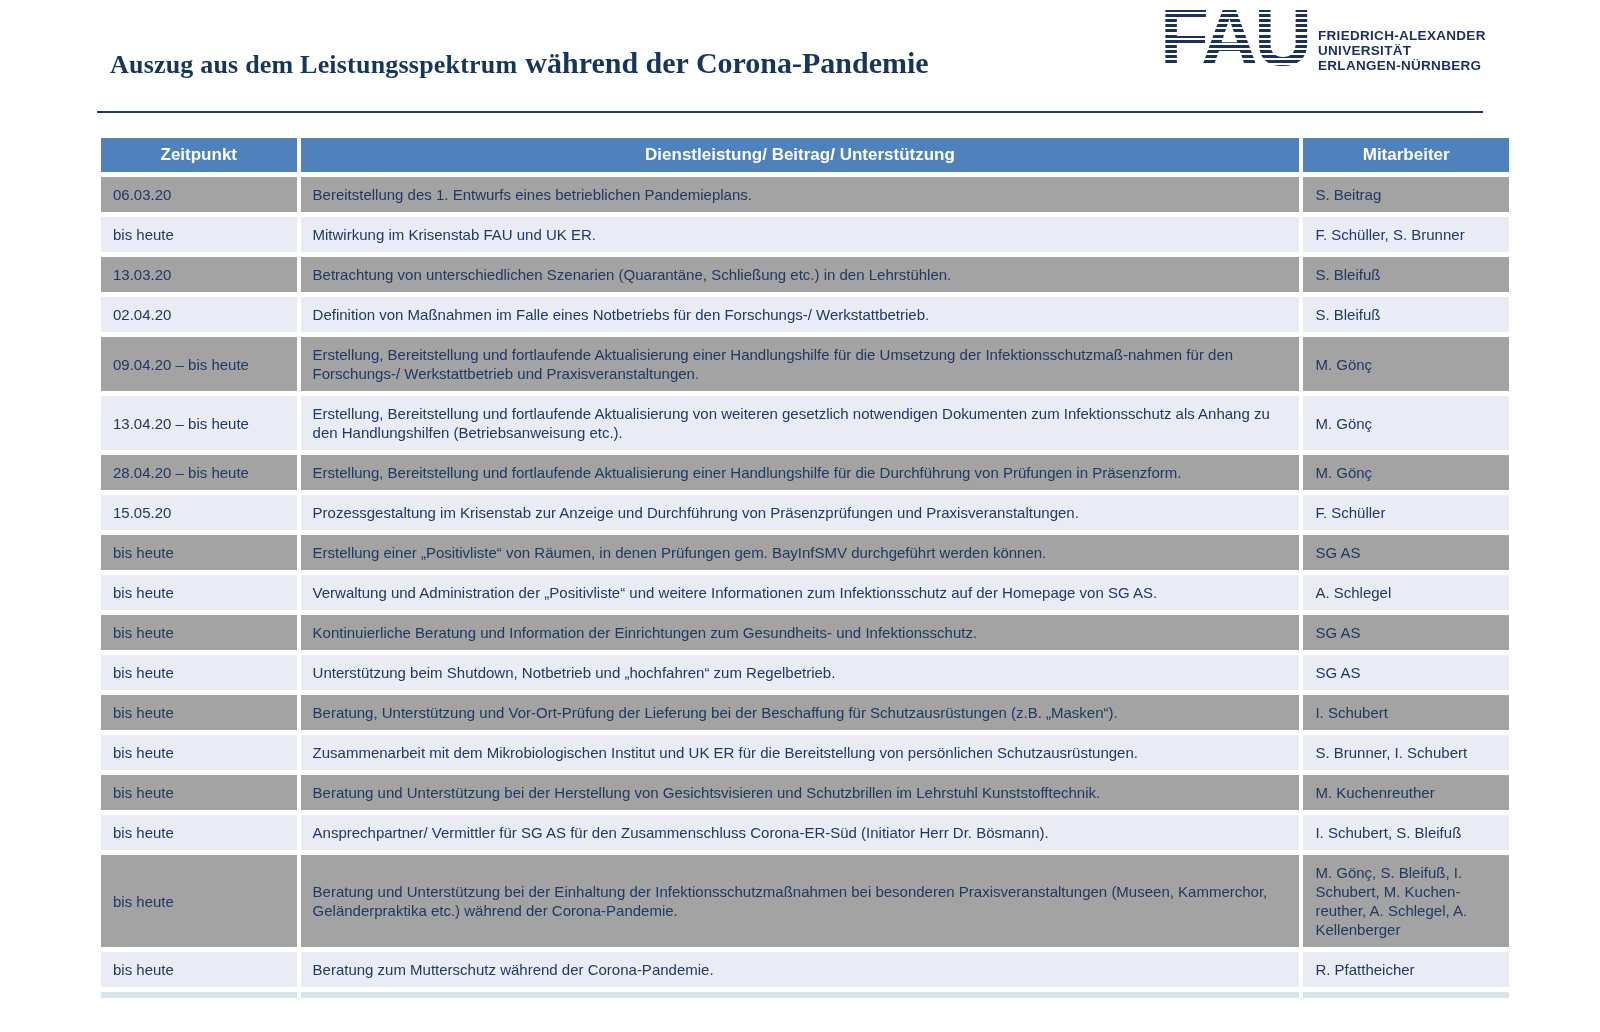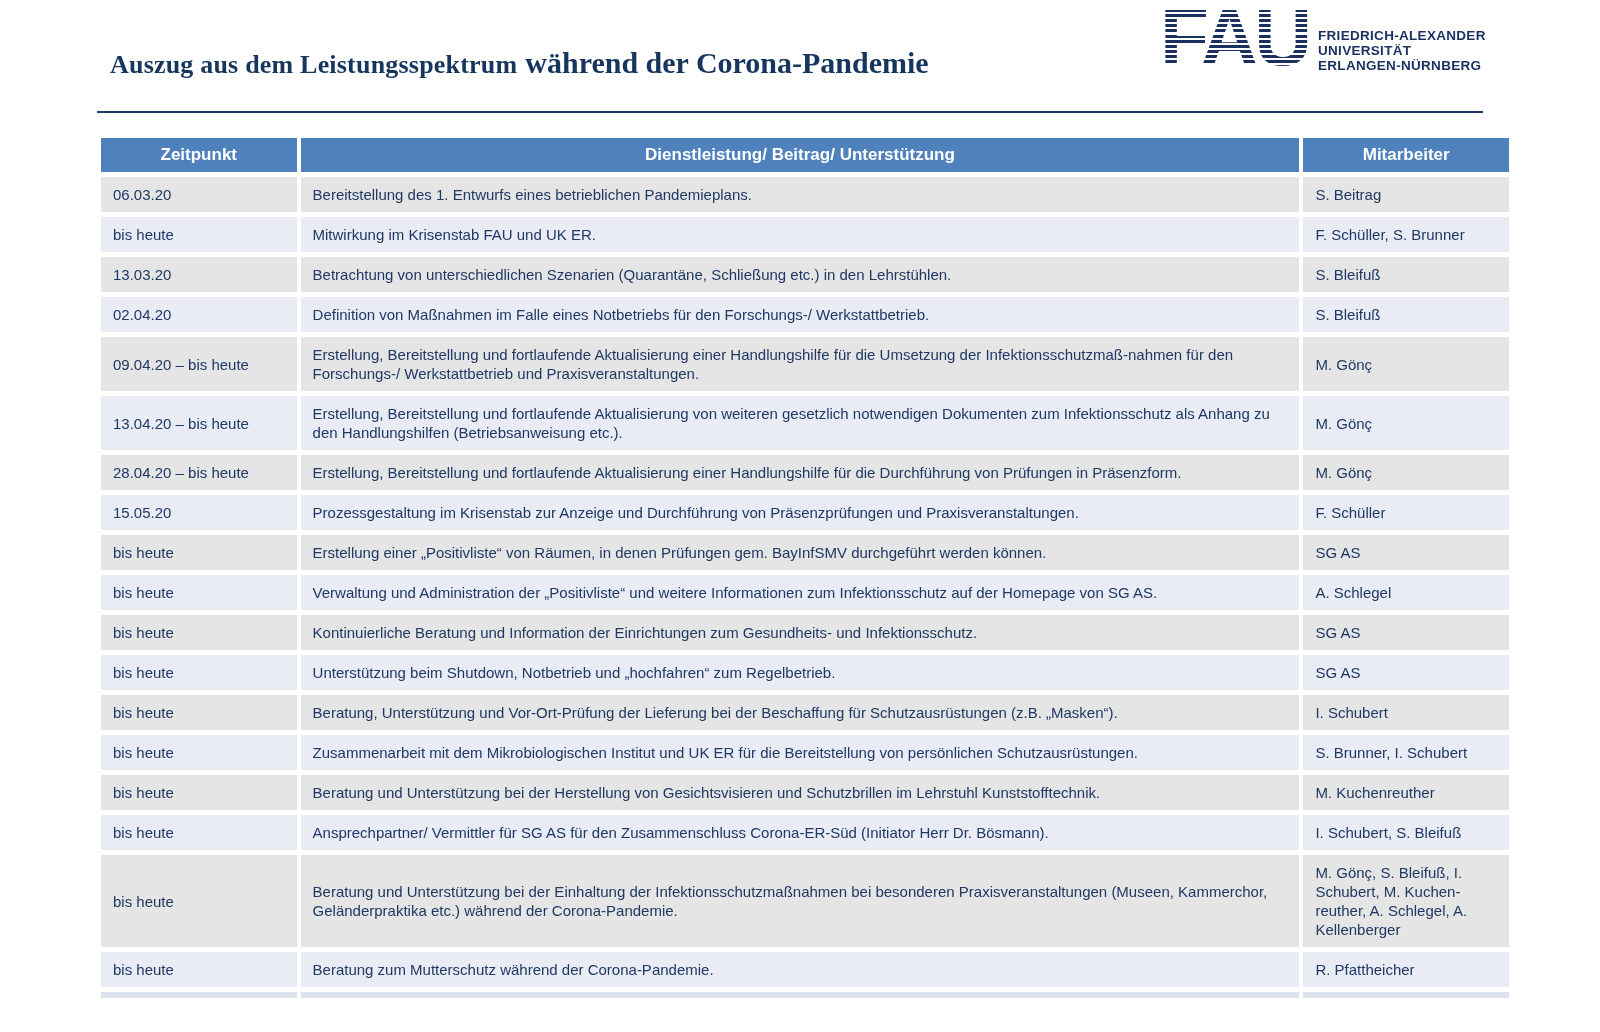--- a/index.html
+++ b/index.html
@@ -90,21 +90,21 @@
   }
   td {
     color: #1f3864;
     font-size: 15px;
     line-height: 19px;
     padding: 8px 12px;
     height: 19px;            
     vertical-align: middle;
     overflow: hidden;
   }
-  tr.band-dark  td { background: #e5e5e5; }
+  tr.band-dark  td { background: #a3a3a3; }
   tr.band-light td { background: #e9ecf4; }
 
   tr.partial td {
     height: 6px;
     padding: 0 12px;
     background: #dde3ee;
   }
 </style>
 </head>
 <body>

